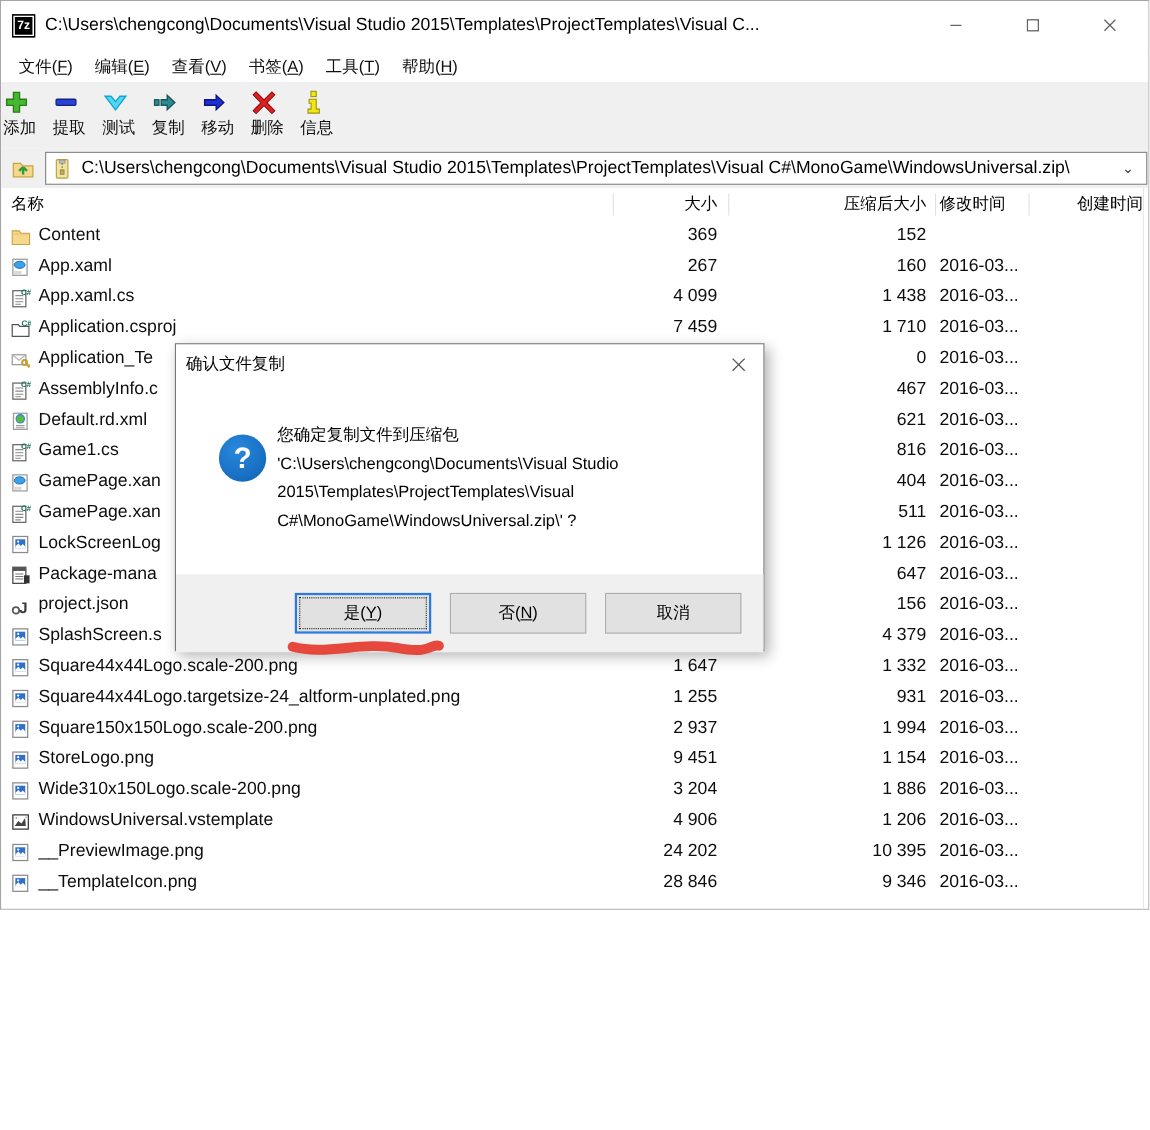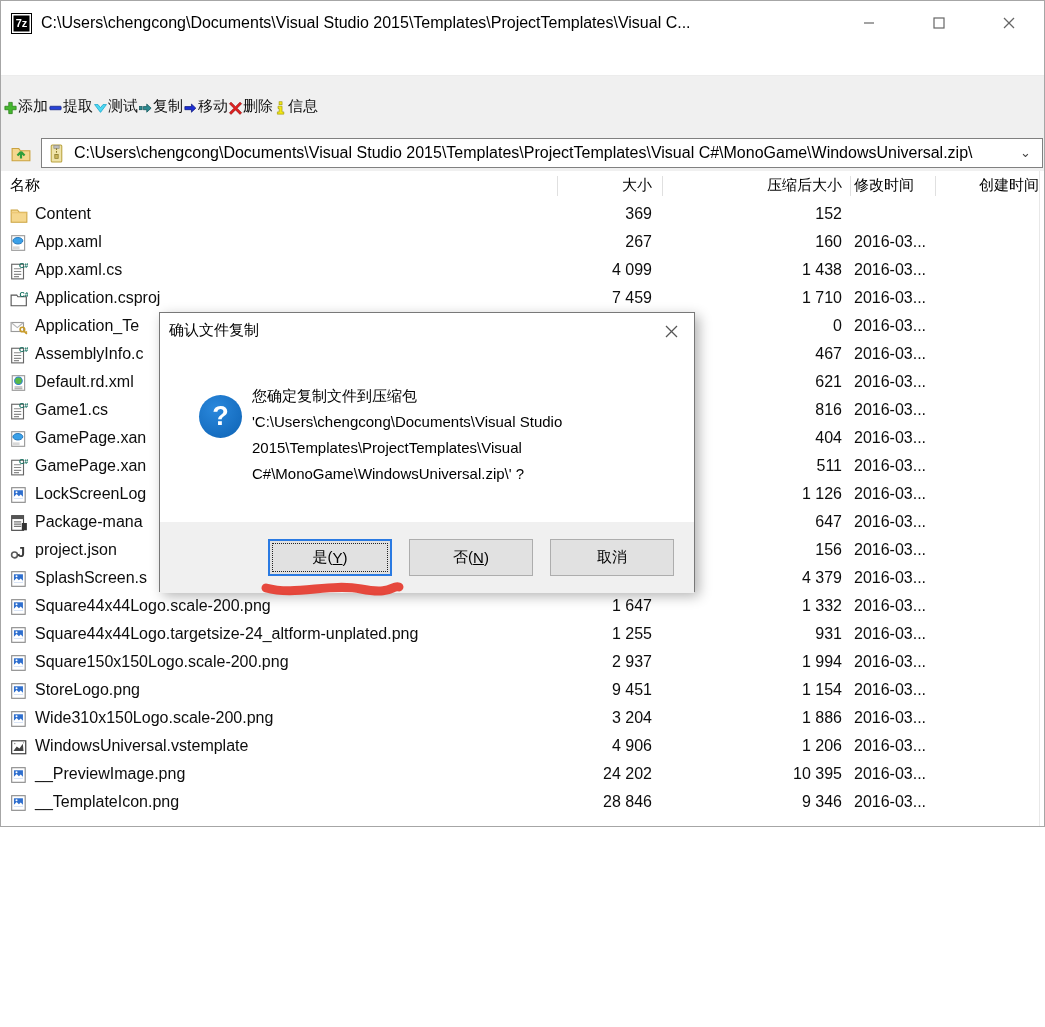--- a/index.html
+++ b/index.html
@@ -23,21 +23,21 @@
 
   
   .menubar { position:absolute; left:0; top:44px; width:100%; height:30px; background:#fff;
              display:flex; align-items:center; padding-left:6px; }
   .menu-item { font-size:15px; color:#111; padding:3px 10px; white-space:nowrap; }
   .menu-item u { text-underline-offset:2px; }
 
   
   .toolbar { position:absolute; left:0; top:74px; width:100%; height:60px; background:#f0f0f0;
              border-top:1px solid #ececec; display:flex; padding-left:2px; }
-  .tb-btn { width:45px; height:58px; display:flex; flex-direction:row; align-items:center; }
+  .tb-btn { width:45px; height:58px; display:flex; flex-direction:column; align-items:flex-start; }
   .tb-ico { width:24px; height:24px; margin-top:5px; }
   .tb-label { font-size:15px; color:#111; margin-top:2px; white-space:nowrap; }
 
   
   .addressbar { position:absolute; left:0; top:134px; width:100%; height:36px; background:#f0f0f0; }
   .up-btn { position:absolute; left:6px; top:5px; width:28px; height:26px;
             display:flex; align-items:center; justify-content:center; }
   .combo { position:absolute; left:40px; top:3px; width:1002px; height:30px; background:#fff;
            border:1px solid #808080; display:flex; align-items:center; }
   .combo .zip-ico { width:19px; height:19px; margin-left:5px; flex:0 0 auto; }
@@ -119,20 +119,28 @@
       </div>
       <div class="win-btn">
         <svg width="12" height="12">
             <line x1="1" y1="1" x2="11" y2="11"></line>
             <line x1="11" y1="1" x2="1" y2="11"></line>
           </svg>
       </div>
     </div>
   </div>
 
+  <div class="menubar" id="menu-items">
+      <div class="menu-item">文件(<u>F</u>)</div>
+      <div class="menu-item">编辑(<u>E</u>)</div>
+      <div class="menu-item">查看(<u>V</u>)</div>
+      <div class="menu-item">书签(<u>A</u>)</div>
+      <div class="menu-item">工具(<u>T</u>)</div>
+      <div class="menu-item">帮助(<u>H</u>)</div>
+    </div>
 
   <div class="toolbar" id="toolbar-buttons">
       <div class="tb-btn">
         <svg class="tb-ico" viewBox="0 0 24 24">
           <path d="M9.2 3h5.6v6.2H21v5.6h-6.2V21H9.2v-6.2H3V9.2h6.2z" fill="#45b730" stroke="#2a7d17" stroke-width="1.2"></path>
         </svg>
         <div class="tb-label">添加</div>
       </div>
       <div class="tb-btn">
         <svg class="tb-ico" viewBox="0 0 24 24">

